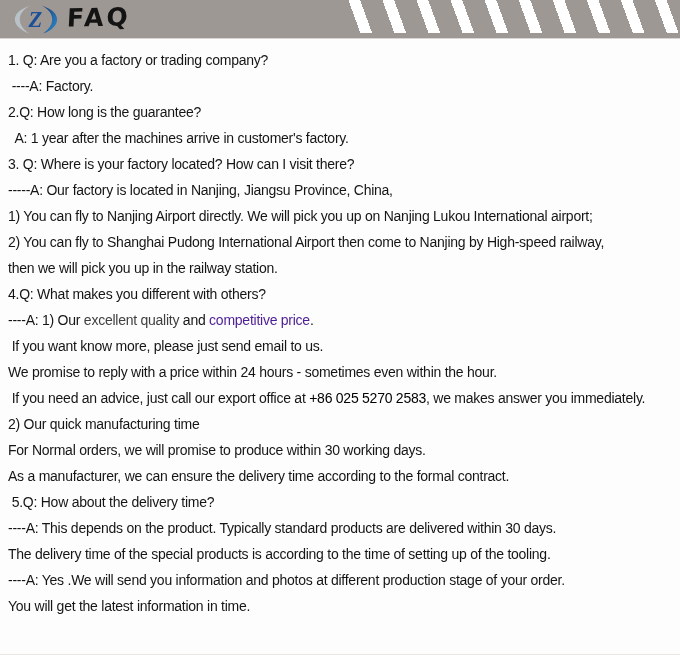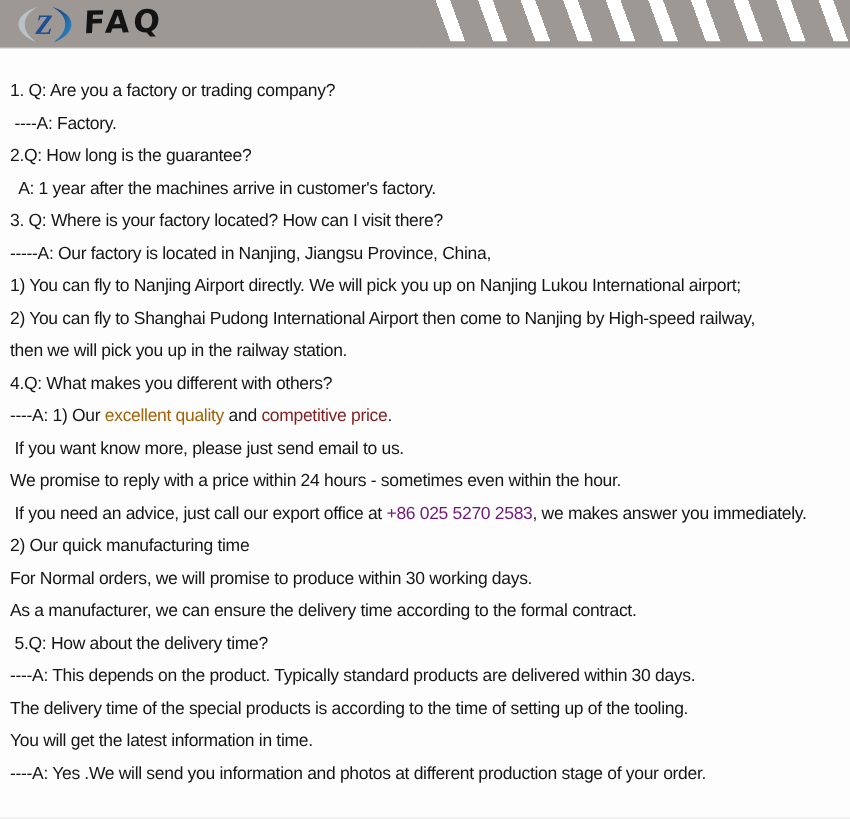--- a/index.html
+++ b/index.html
@@ -53,21 +53,20 @@
     background: repeating-linear-gradient(
       70deg,
       transparent 0px, transparent 21px,
       #ffffff 21px, #ffffff 32px
     );
   }
 
   
   .content {
     padding: 9px 6px 0 8px;
-    margin-top: 12px;
   }
   .line {
     height: 26px;
     line-height: 26px;
     font-size: 14px;
     letter-spacing: -0.25px;
     color: #151515;
     white-space: pre;
     overflow: hidden;
   }
@@ -99,27 +98,27 @@
       <div class="line"><span>1. Q: Are you a factory or trading company?</span></div>
       <div class="line"><span> ----A: Factory.</span></div>
       <div class="line"><span>2.Q: How long is the guarantee?</span></div>
       <div class="line"><span>  A: 1 year after the machines arrive in customer's factory.</span></div>
       <div class="line"><span>3. Q: Where is your factory located? How can I visit there?</span></div>
       <div class="line"><span>-----A: Our factory is located in Nanjing, Jiangsu Province, China,</span></div>
       <div class="line"><span>1) You can fly to Nanjing Airport directly. We will pick you up on Nanjing Lukou International airport;</span></div>
       <div class="line"><span>2) You can fly to Shanghai Pudong International Airport then come to Nanjing by High-speed railway,</span></div>
       <div class="line"><span>then we will pick you up in the railway station.</span></div>
       <div class="line"><span>4.Q: What makes you different with others?</span></div>
-      <div class="line"><span>----A: 1) Our </span><span style="color: #a16207;">excellent quality</span><span> and </span><span style="color: #7f1d1d;">competitive price</span><span>.</span></div>
+      <div class="line"><span>----A: 1) Our </span><span style="color: #404040;">excellent quality</span><span> and </span><span style="color: #4c1d95;">competitive price</span><span>.</span></div>
       <div class="line"><span> If you want know more, please just send email to us.</span></div>
       <div class="line"><span>We promise to reply with a price within 24 hours - sometimes even within the hour.</span></div>
-      <div class="line"><span> If you need an advice, just call our export office at </span><span style="color: #701a75;">+86 025 5270 2583</span><span>, we makes answer you immediately.</span></div>
+      <div class="line"><span> If you need an advice, just call our export office at </span><span style="color: #000000;">+86 025 5270 2583</span><span>, we makes answer you immediately.</span></div>
       <div class="line"><span>2) Our quick manufacturing time</span></div>
       <div class="line"><span>For Normal orders, we will promise to produce within 30 working days.</span></div>
       <div class="line"><span>As a manufacturer, we can ensure the delivery time according to the formal contract.</span></div>
       <div class="line"><span> 5.Q: How about the delivery time?</span></div>
       <div class="line"><span>----A: This depends on the product. Typically standard products are delivered within 30 days.</span></div>
       <div class="line"><span>The delivery time of the special products is according to the time of setting up of the tooling.</span></div>
+      <div class="line"><span>----A: Yes .We will send you information and photos at different production stage of your order.</span></div>
       <div class="line"><span>You will get the latest information in time.</span></div>
-      <div class="line"><span>----A: Yes .We will send you information and photos at different production stage of your order.</span></div>
     </main>
 
 </div>
 
 </body></html>

